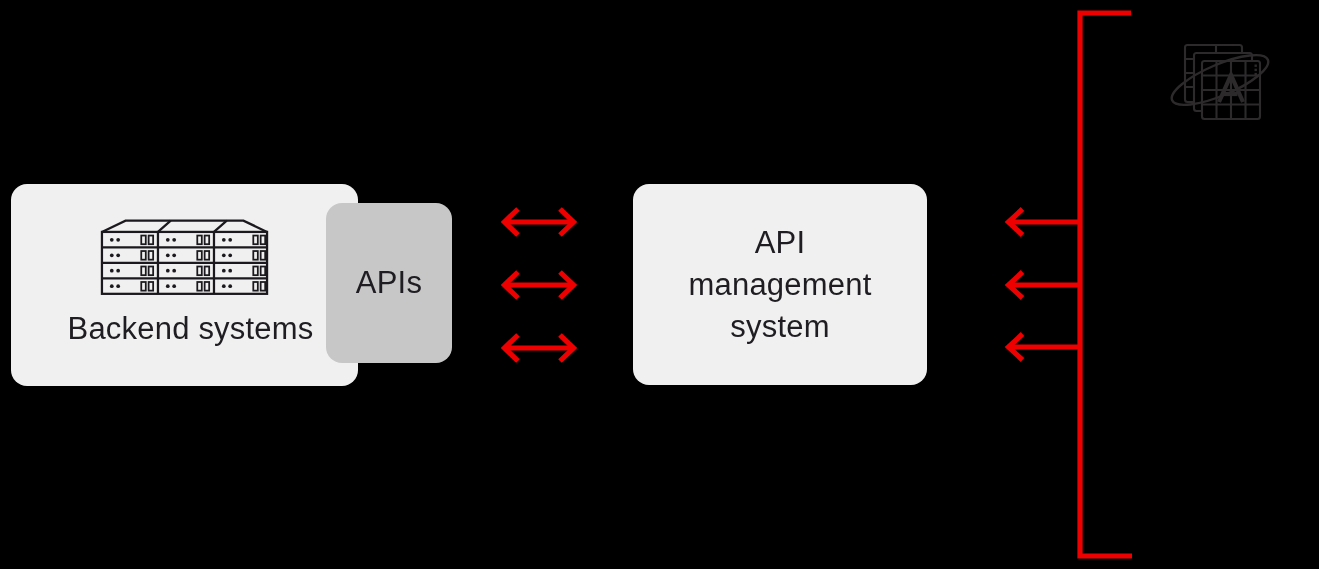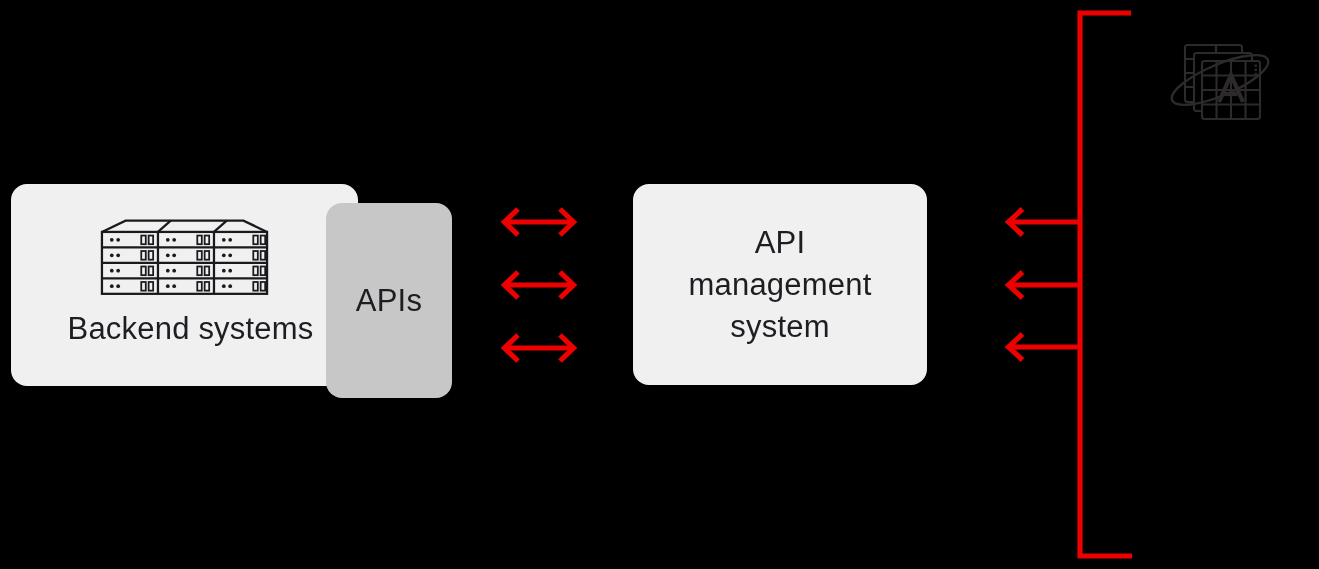--- a/index.html
+++ b/index.html
@@ -40,21 +40,21 @@
     color: #1f1d21;
     font-size: 31px;
     font-weight: 500;
     letter-spacing: 0.2px;
     text-align: center;
   }
   .backend-box .node-label { margin-top: 11px; margin-left: 12px; }
 
   .apis-box {
     left: 326px; top: 203px;
-    width: 126px; height: 195px;
+    width: 126px; height: 160px;
     display: flex;
     align-items: center;
     justify-content: center;
     z-index: 2;
   }
 
   .mgmt-box {
     left: 633px; top: 184px;
     width: 294px; height: 201px;
     display: flex;

